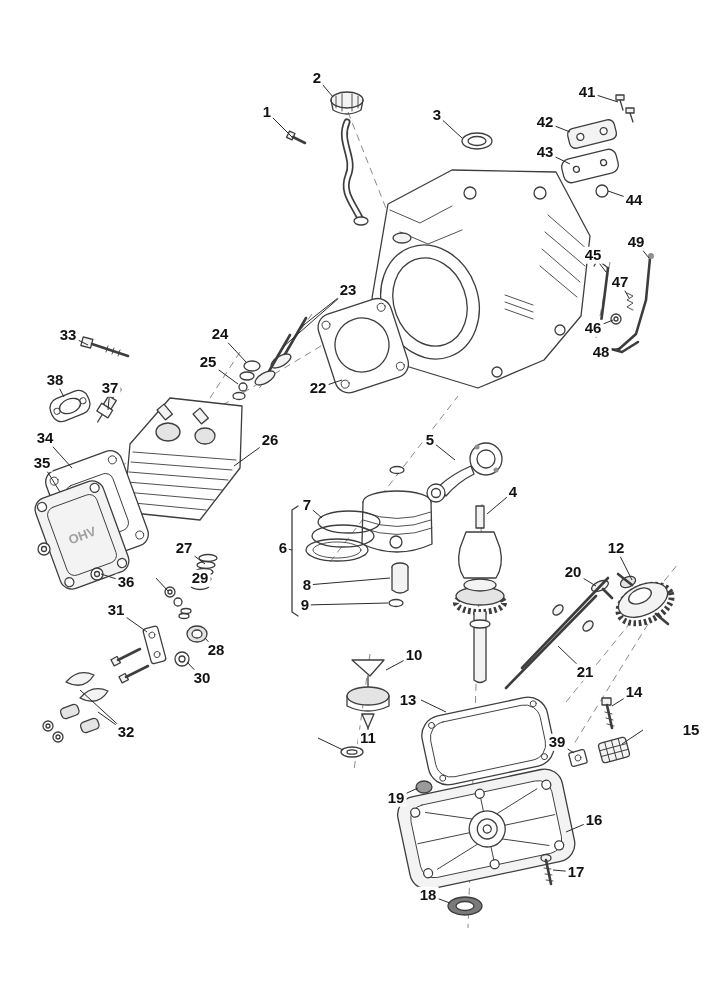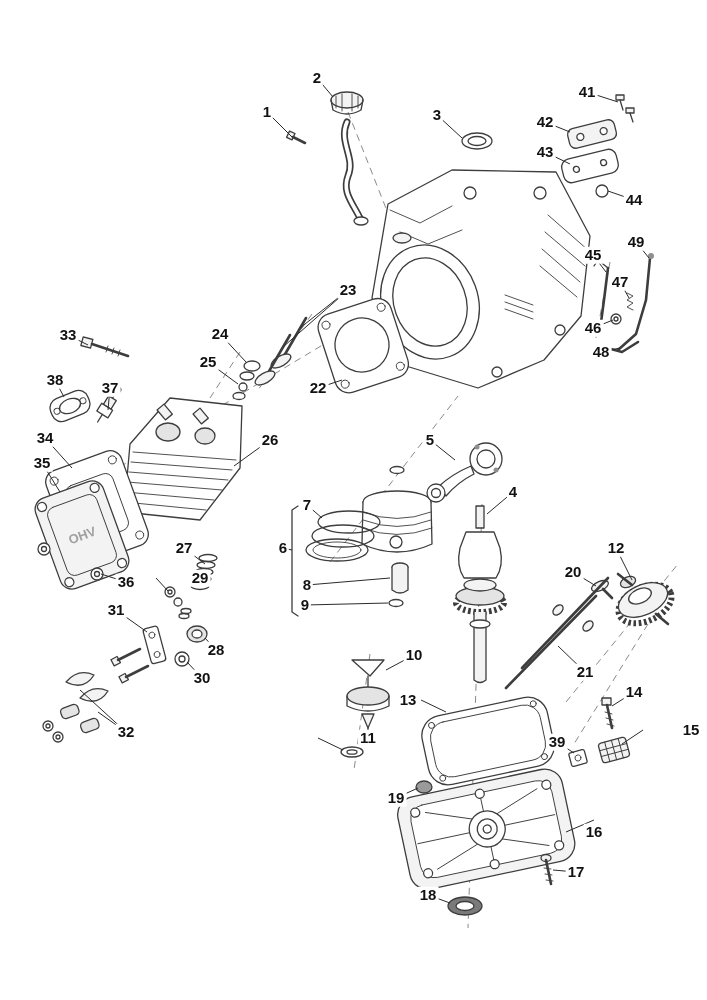--- a/index.html
+++ b/index.html
@@ -453,18 +453,18 @@
       <div class="callout" style="left: 202px; top: 678px;">30</div>
       <div class="callout" style="left: 414px; top: 655px;">10</div>
       <div class="callout" style="left: 585px; top: 672px; text-align: center;">21</div>
       <div class="callout" style="left: 408px; top: 700px;">13</div>
       <div class="callout" style="left: 634px; top: 692px;">14</div>
       <div class="callout" style="left: 332px; top: 738px; margin-left: 36px;">11</div>
       <div class="callout" style="left: 557px; top: 742px; text-align: right;">39</div>
       <div class="callout" style="left: 643px; top: 730px; margin-left: 48px;">15</div>
       <div class="callout" style="left: 126px; top: 732px;">32</div>
       <div class="callout" style="left: 396px; top: 798px;">19</div>
-      <div class="callout" style="left: 594px; top: 820px; margin-top: 12px;">16</div>
+      <div class="callout" style="left: 594px; top: 820px;">16</div>
       <div class="callout" style="left: 576px; top: 872px;">17</div>
       <div class="callout" style="left: 428px; top: 895px;">18</div>
     </div>
 
 </div>
 
 </body></html>

